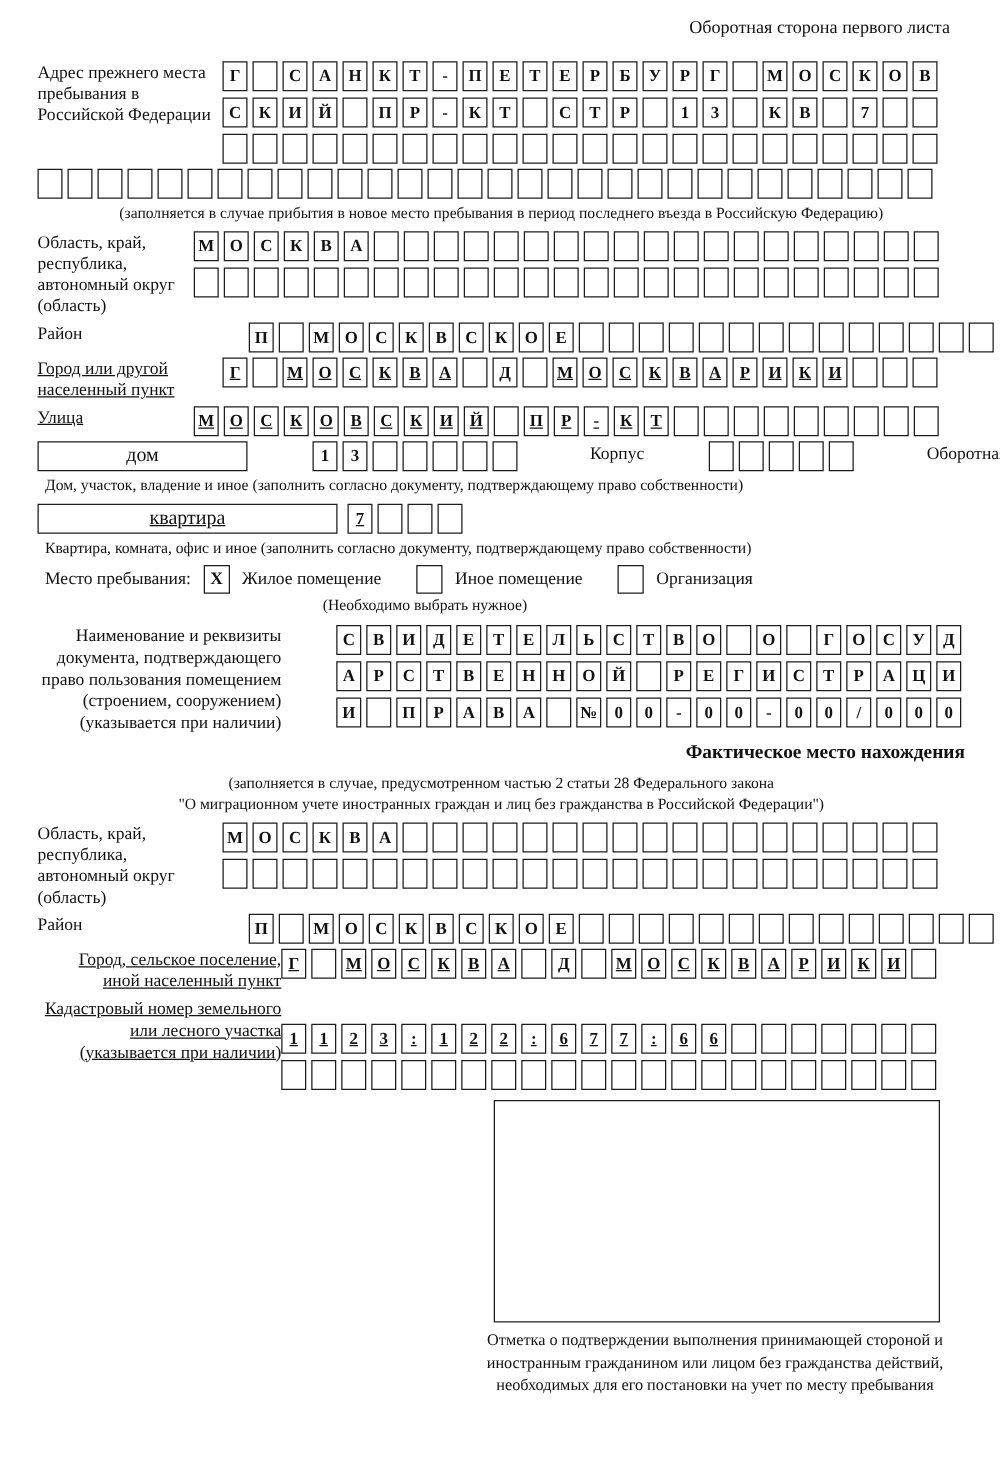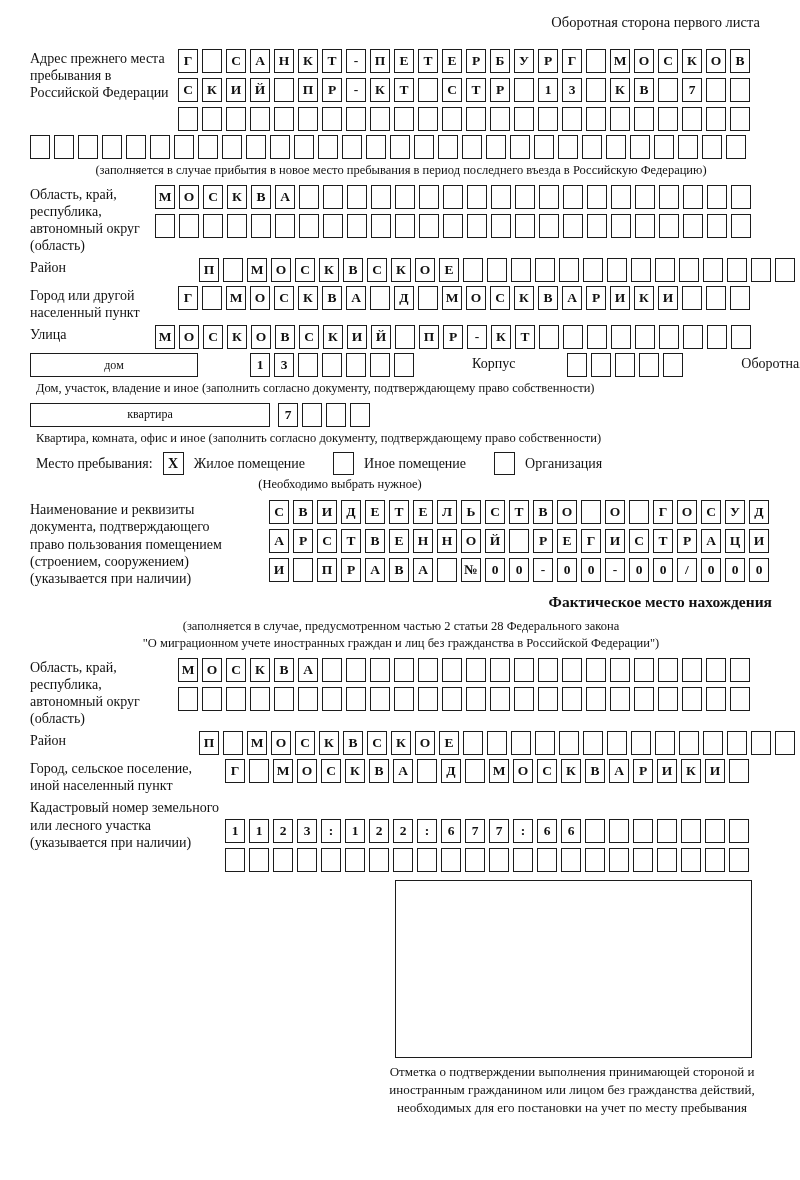--- a/index.html
+++ b/index.html
@@ -10,42 +10,42 @@
     color: #111; overflow: hidden;
   }
   .page { padding: 14px 28px 0 30px; width: 800px; }
 
   .header-note { text-align: right; font-size: 14.5px; padding-right: 12px; margin-bottom: 18px; }
 
   .frow { display: flex; align-items: flex-start; margin-bottom: 4px; }
   .flabel { font-size: 14px; line-height: 1.22; padding-top: 1px; flex: 0 0 auto; }
   .lw125 { width: 125px; }
   .lw148 { width: 148px; }
-  .lw195 { width: 195px; }
+  .lw195 { width: 195px; text-align: right; }
 
   .gridcol { display: flex; flex-direction: column; gap: 5px; }
   .boxrow { display: flex; }
   .cell {
     width: 20px; height: 24px; margin-right: 4px;
     border: 1.6px solid #1c1c1c;
     display: flex; align-items: center; justify-content: center;
     font-size: 13.5px; font-weight: bold; background: #fff;
   }
   .offset-top { margin-top: 21px; }
 
   .caption { font-size: 12.5px; line-height: 1.25; }
   .caption-center { text-align: center; margin: 2px 0 6px 0; }
   .caption-left { margin: 2px 0 6px 6px; }
 
   .sec-title { text-align: center; font-weight: bold; font-size: 15.5px; margin: 6px 0 8px 0; }
 
   .widebox {
     border: 1.6px solid #1c1c1c; height: 24px;
     display: flex; align-items: center; justify-content: center;
-    font-size: 12px; background: #fff; flex: 0 0 auto;
+    font-size: 16px; background: #fff; flex: 0 0 auto;
   }
   .wb165 { width: 168px; margin-right: 8px; }
   .wb200 { width: 240px; margin-right: 8px; }
   .inline-label { font-size: 14px; padding: 3px 8px 0 10px; flex: 0 0 auto; }
 
   .check-row { display: flex; align-items: center; margin: 6px 0 2px 6px; }
   .check-label { font-size: 14px; margin-right: 10px; }
   .checkbox {
     width: 21px; height: 23px; border: 1.6px solid #1c1c1c;
     display: flex; align-items: center; justify-content: center;
@@ -55,21 +55,21 @@
   .choose-caption { font-size: 12.5px; margin: 0 0 8px 170px; width: 280px; text-align: center; }
 
   .mark-box {
     border: 1.7px solid #1c1c1c; width: 357px; height: 178px;
     margin-left: 365px; margin-top: 8px; background: #fff;
   }
   .mark-caption {
     width: 400px; margin-left: 342px; margin-top: 5px;
     text-align: center; font-size: 13px; line-height: 1.38;
   }
-  .mt2 { margin-top: 2px; } .mt4 { margin-top: 4px; gap: 44px; } .mt6 { margin-top: 6px; text-align: right; }
+  .mt2 { margin-top: 2px; text-decoration: underline; } .mt4 { margin-top: 4px; gap: 44px; } .mt6 { margin-top: 6px; text-align: right; }
 </style>
 </head>
 <body>
 
 <div class="page">
 
   <div class="header-note">Оборотная сторона первого листа</div>
 
   <div class="frow">
     <div class="flabel lw148">Адрес прежнего места пребывания в Российской Федерации</div>

